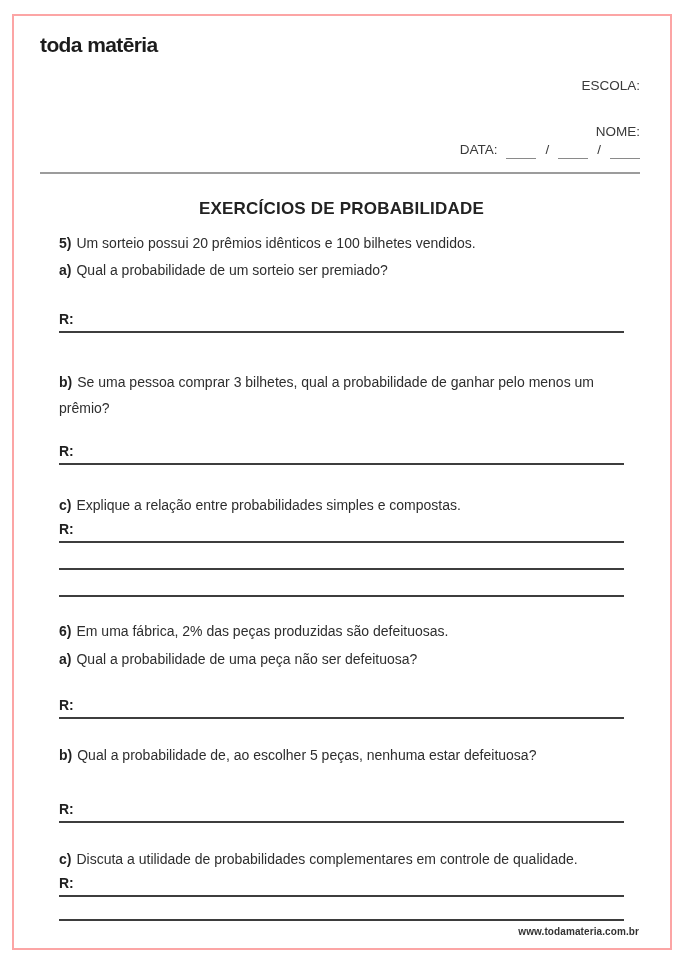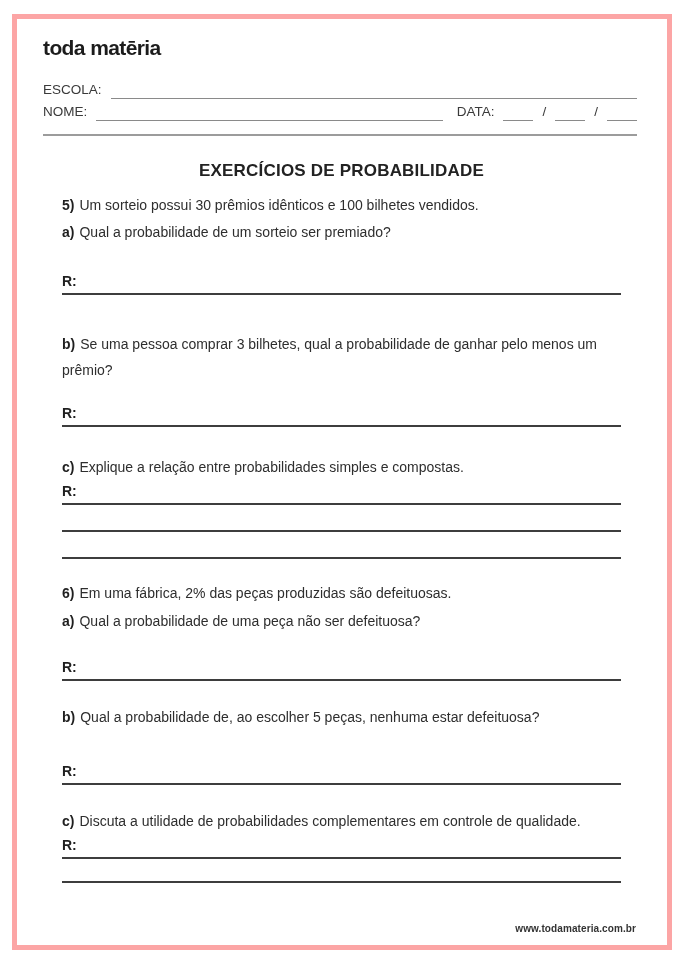--- a/index.html
+++ b/index.html
@@ -5,39 +5,40 @@
   * { margin: 0; padding: 0; box-sizing: border-box; }
   html, body { width: 685px; height: 967px; background: #ffffff; }
   body {
     font-family: "Liberation Sans", sans-serif;
     color: #2a2a2a;
     position: relative;
   }
   .sheet {
     position: absolute;
     left: 12px; top: 14px; right: 13px; bottom: 17px;
-    border: 5px solid #fca5a5;
+    border: 2px solid #fca5a5;
     background: #ffffff;
   }
   
   .sheet-header { padding: 17px 30px 0 26px; }
   .logo {
     font-size: 21px;
     font-weight: 700;
     letter-spacing: -0.6px;
     color: #1c1c1c;
   }
   .field-row {
     display: flex;
-    align-items: center;
+    align-items: flex-end;
     font-size: 13.5px;
     color: #3a3a3a;
+    flex-direction: column;
   }
   .row-school { margin-top: 21px; }
-  .row-name   { margin-top: 4px; }
+  .row-name   { margin-top: 28px; }
   .field-label { white-space: nowrap; padding-bottom: 2px; }
   .field-line {
     flex: 1;
     border-bottom: 1.2px solid #8a8a8a;
     height: 18px;
     margin-left: 9px;
   }
   .date-group { display: flex; align-items: flex-end; margin-left: 14px; }
   .date-label { white-space: nowrap; padding-bottom: 2px; }
   .date-cell {
@@ -124,21 +125,21 @@
       </span>
     </div>
 
     <div class="header-divider"></div>
   </div>
 
   <div class="sheet-body">
     <div class="ws-title">EXERCÍCIOS DE PROBABILIDADE</div>
 
     <div>
-      <p class="q-line"><b class="q-label">5)</b><span>Um sorteio possui 30 prêmios idênticos e 100 bilhetes vendidos.</span></p>
+      <p class="q-line"><b class="q-label">5)</b><span>Um sorteio possui 20 prêmios idênticos e 100 bilhetes vendidos.</span></p>
 
       <p class="q-line mt-1"><b class="q-label">a)</b><span>Qual a probabilidade de um sorteio ser premiado?</span></p>
       <div class="answer mt-26"><span class="r-label">R:</span></div>
 
       <p class="q-line mt-22"><b class="q-label">b)</b><span>Se uma pessoa comprar 3 bilhetes, qual a probabilidade de ganhar pelo menos um prêmio?</span></p>
       <div class="answer mt-20"><span class="r-label">R:</span></div>
 
       <p class="q-line mt-27"><b class="q-label">c)</b><span>Explique a relação entre probabilidades simples e compostas.</span></p>
       <div class="answer mt-1"><span class="r-label">R:</span></div>
       <div class="blank-line"></div>

